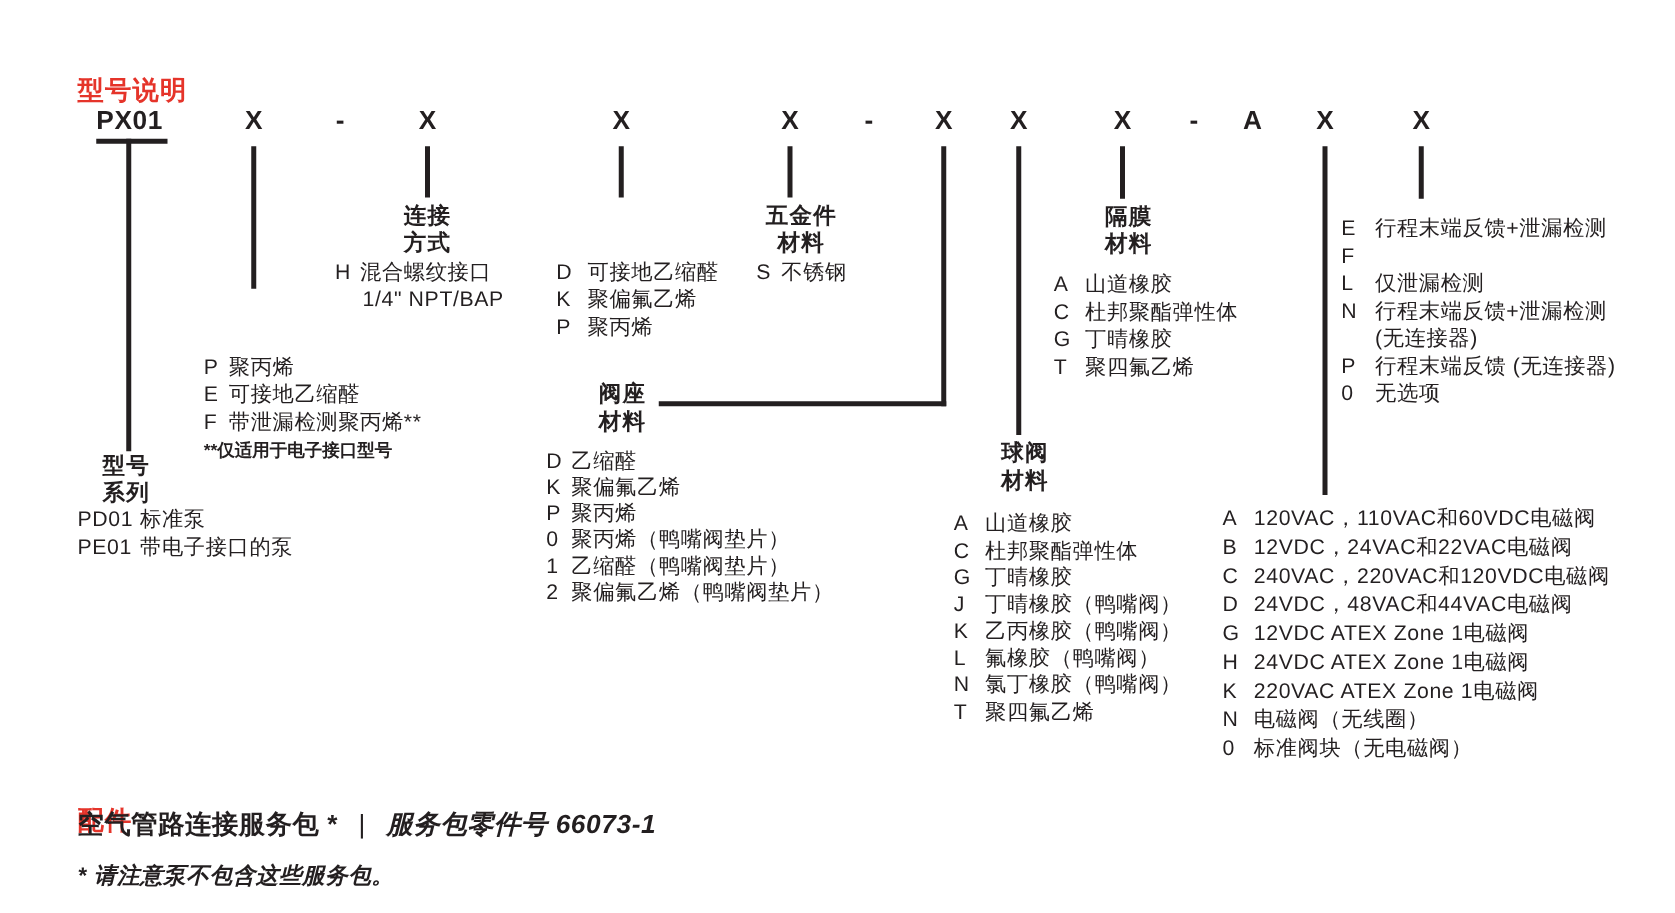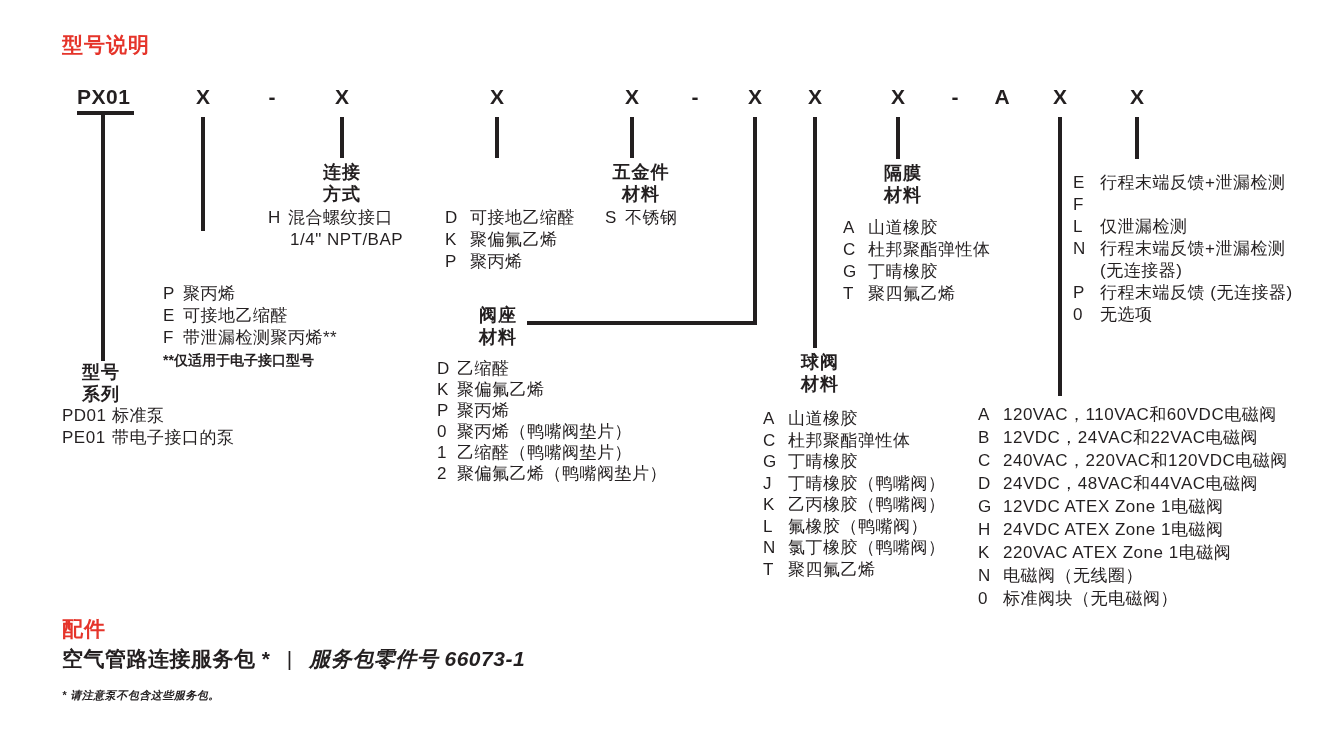--- a/index.html
+++ b/index.html
@@ -1,42 +1,42 @@
 <!DOCTYPE html>
 <html style="--accent: #e5342a; --ink: #231f20;"><head>
 <meta charset="utf-8">
 <style>
   :root { --accent:#e5342a; --ink:#231f20; }
   html,body { margin:0; padding:0; background:#ffffff; }
   .page { position:relative; width:1340px; height:730px; background:#fff; overflow:hidden;
           font-family:"Liberation Sans","DejaVu Sans",sans-serif; color:var(--ink); }
   .ln  { position:absolute; background:var(--ink); }
   .red { color:var(--accent); }
-  .h1  { position:absolute; font-size:21px; font-weight:bold; letter-spacing:1px; white-space:nowrap; }
+  .h1  { position:absolute; font-size:21px; font-weight:bold; letter-spacing:1px; white-space:nowrap;margin-top:27px; }
   .codechar { position:absolute; top:85px; width:36px; text-align:center;
               font-size:21px; font-weight:bold; }
   .prefix { position:absolute; left:77px; top:85px; font-size:21px; font-weight:bold; letter-spacing:0.5px; }
   .sect { position:absolute; text-align:center; font-size:18px; font-weight:bold;
           line-height:22px; letter-spacing:1px; white-space:nowrap; }
   .opt  { position:absolute; display:flex; font-size:17px; line-height:21px;
           white-space:nowrap; letter-spacing:0.5px; }
   .opt .oc { flex:0 0 auto; width:25px; }
   .opt.cw18 .oc { width:20px; }
   .opt.cw48 .oc { width:50px; }
   .subline { position:absolute; font-size:17px; white-space:nowrap; letter-spacing:0.5px; }
   .note { position:absolute; font-size:14px; font-weight:bold; white-space:nowrap; }
   .fb-list { position:absolute; left:1073px; top:172px; font-size:17px; line-height:22px;
              letter-spacing:0.5px; white-space:nowrap; }
   .fb-row { display:flex; }
   .fb-row .oc { flex:0 0 auto; width:27px; }
   .acc-line { position:absolute; left:62px; top:645px; font-size:21px; white-space:nowrap; letter-spacing:0.5px; }
   .acc-line .b { font-weight:bold; }
   .acc-line .sep { margin:0 10px; font-weight:normal; }
   .acc-line .it { font-style:italic; font-weight:bold; }
-  .acc-foot { position:absolute; left:62px; top:688px; font-size:11px;
+  .acc-foot { position:absolute; left:62px; top:688px; font-size:18px;
               font-style:italic; font-weight:bold; white-space:nowrap; letter-spacing:0.5px; }
 </style>
 </head>
 <body>
 
 <div class="page">
 
   <div class="h1 red" style="left:62px; top:31px;">型号说明</div>
 
   <div class="prefix">PX01</div>

